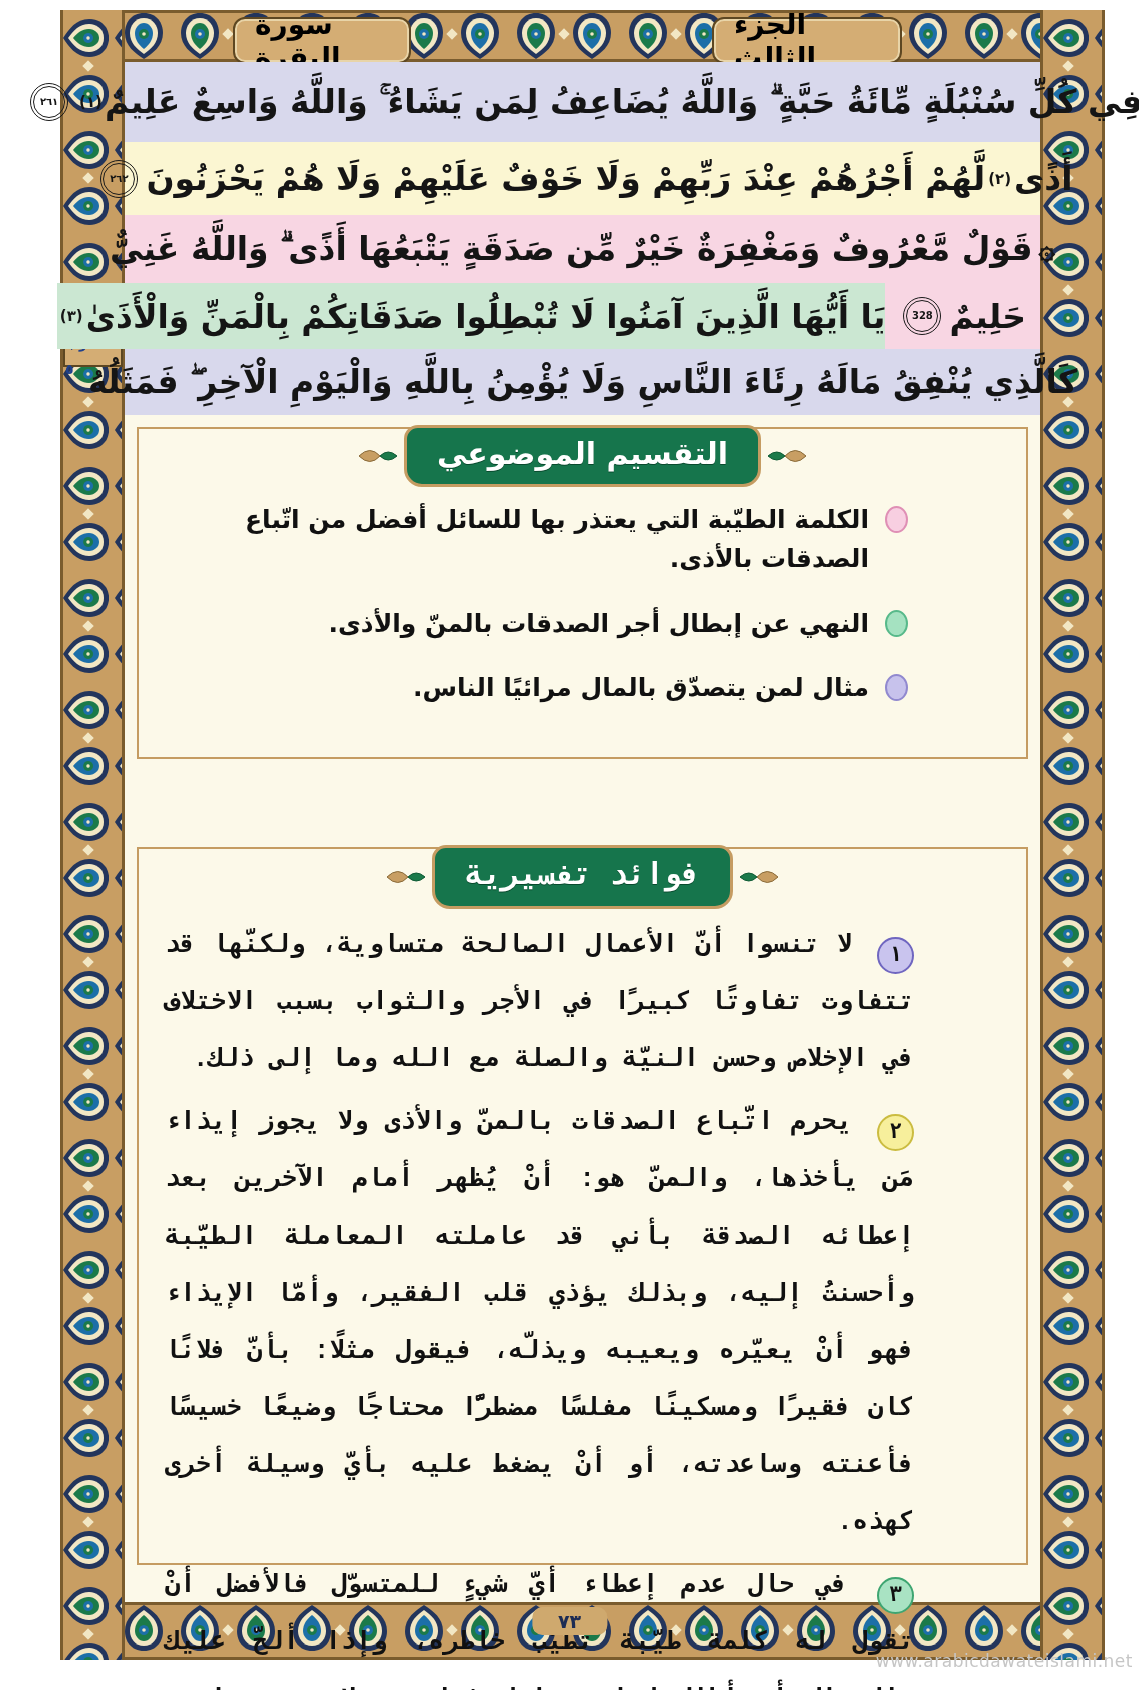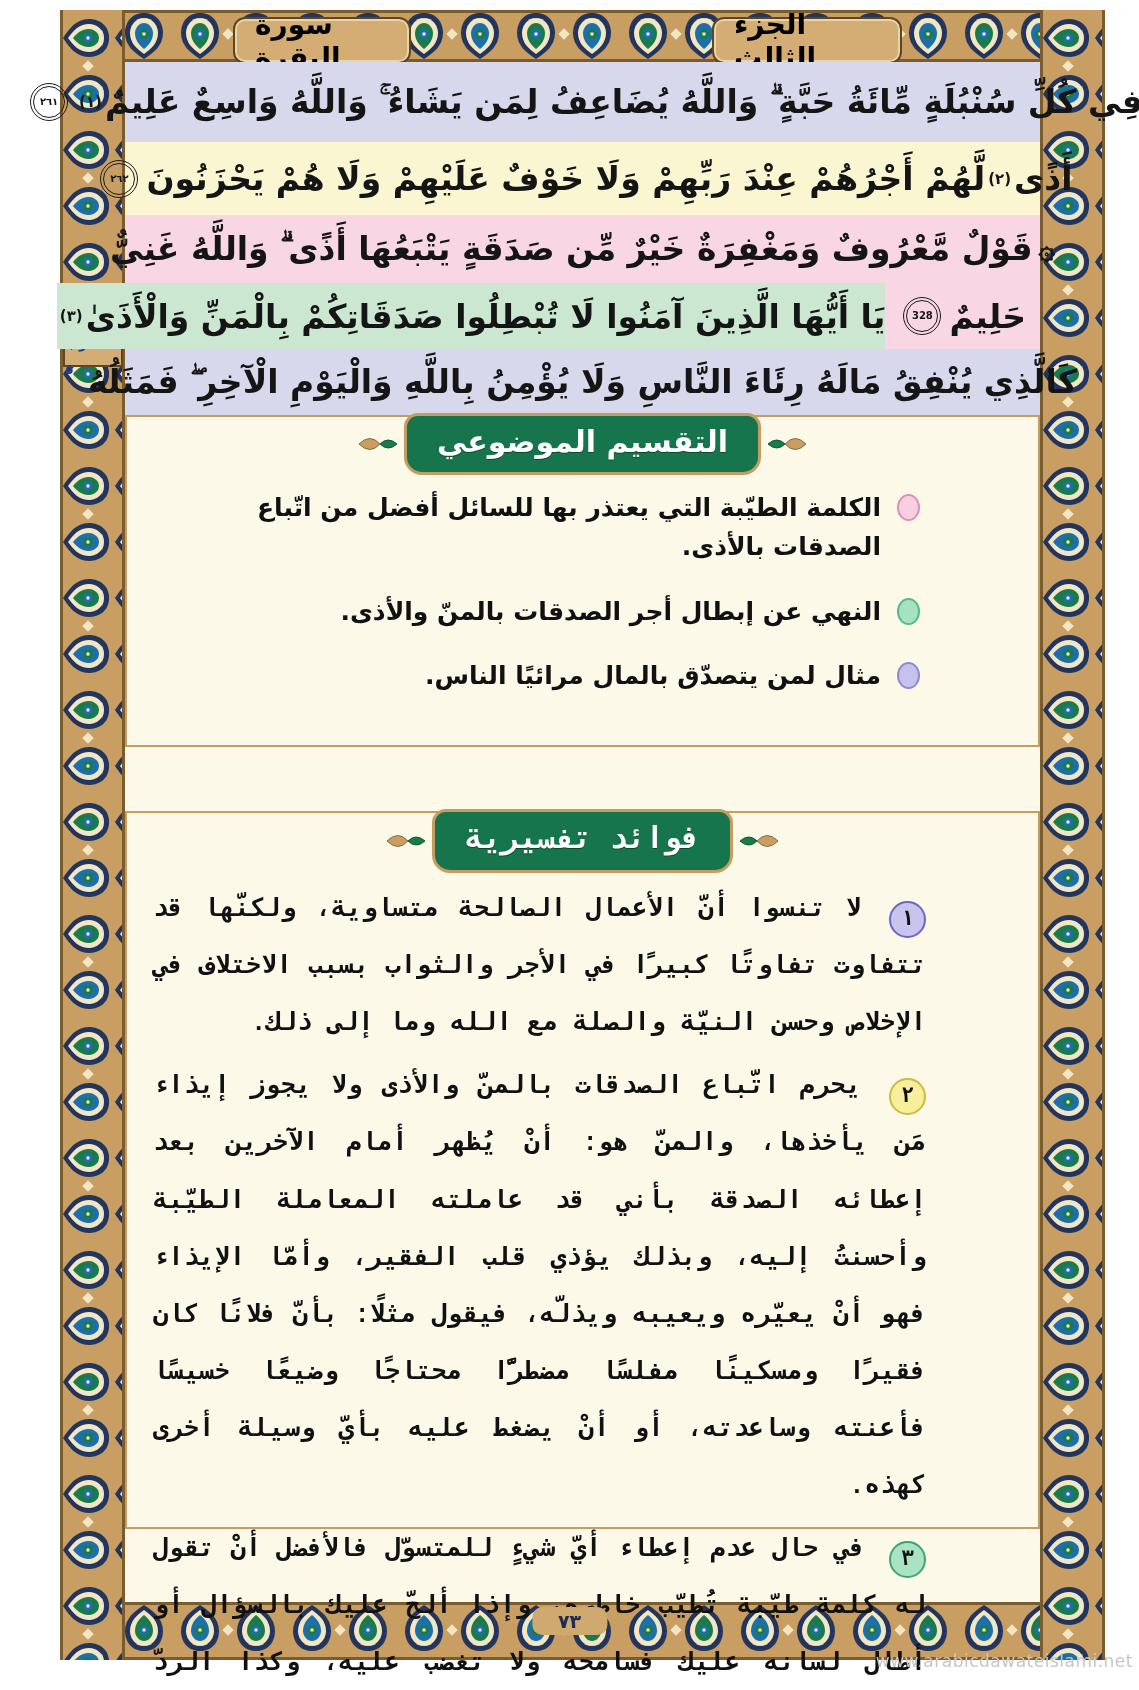--- a/index.html
+++ b/index.html
@@ -45,21 +45,21 @@
   .fn { font-size:15px; font-weight:bold; vertical-align:super; margin:0 3px; }
   .vc {
     display:inline-flex; align-items:center; justify-content:center;
     width:38px; height:38px; min-width:38px; border:4px double #1a1a1a; border-radius:50%;
     font-size:10px; font-weight:bold; margin:0 8px; background:transparent; line-height:1;
   }
   .star { font-size:28px; margin-left:6px; }
 
   
   .panel {
-    position:relative; margin:0; border:2px solid #c59c62; background:#fcf9e9;
+    position:relative; margin:12px; border:2px solid #c59c62; background:#fcf9e9;
   }
   .panel-1 { height:332px; }
   .gap { height:64px; }
   .panel-2 { height:718px;font-family:Liberation Mono, monospace; }
   .banner-wrap { display:flex; align-items:center; justify-content:center; gap:6px; margin-top:-4px; }
   .banner {
     background:#16754c; color:#ffffff; font-size:30px; font-weight:bold;
     padding:8px 30px 13px; border:3px solid #c59c62; border-radius:14px 14px 18px 18px;
     text-shadow:0 1px 0 #0a4a2e;
   }

